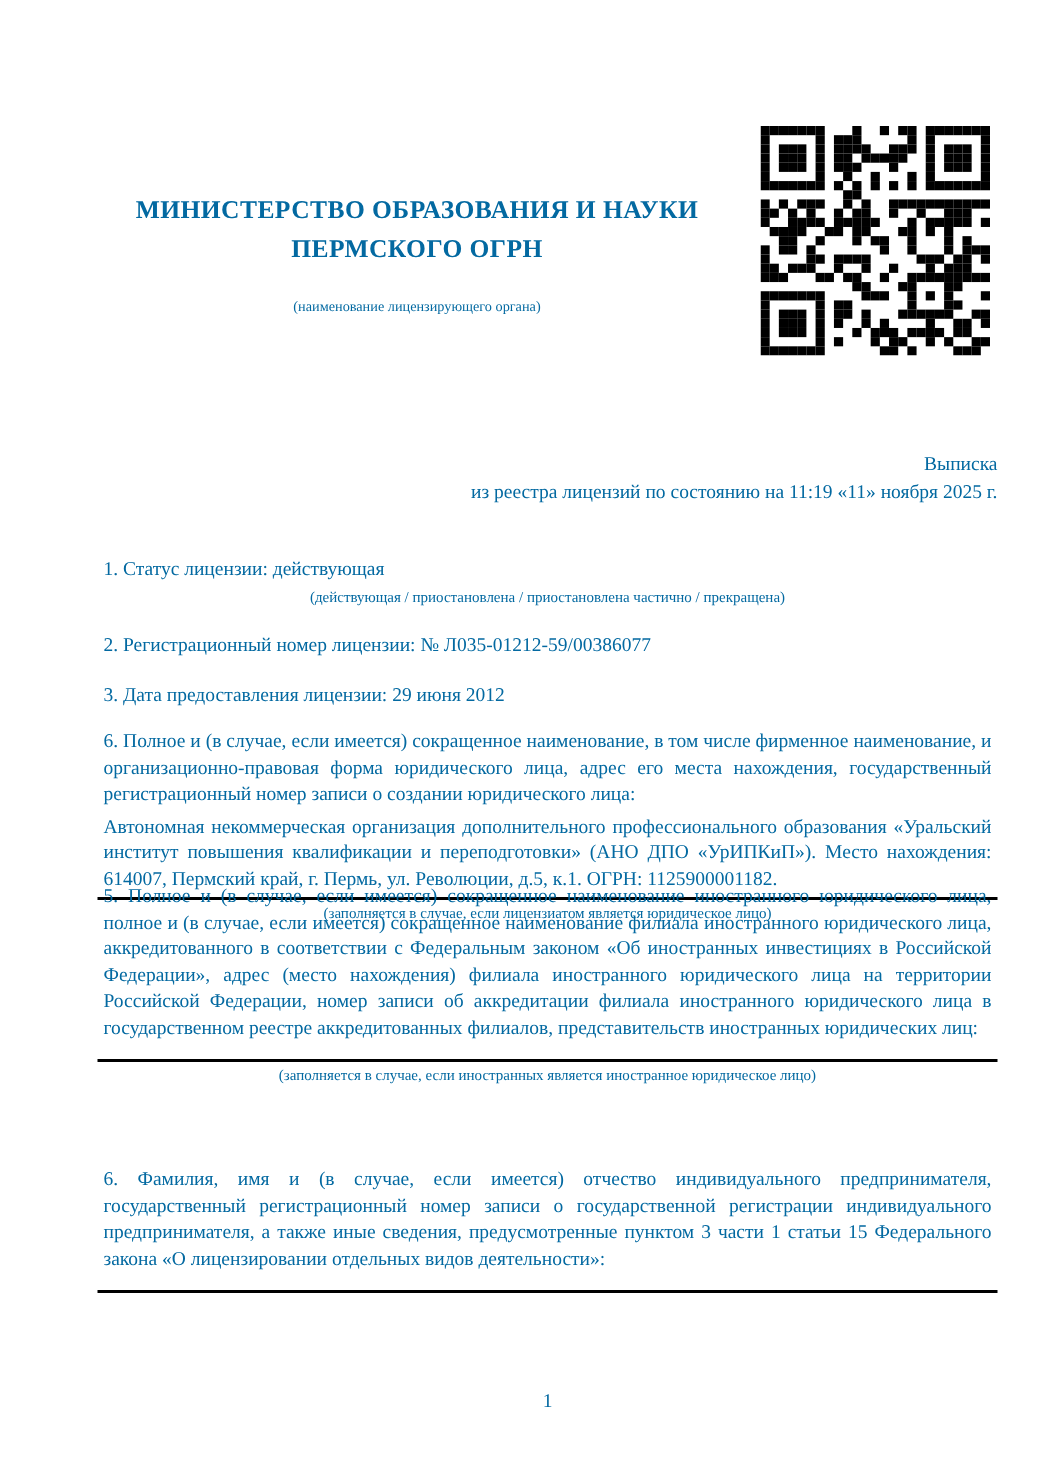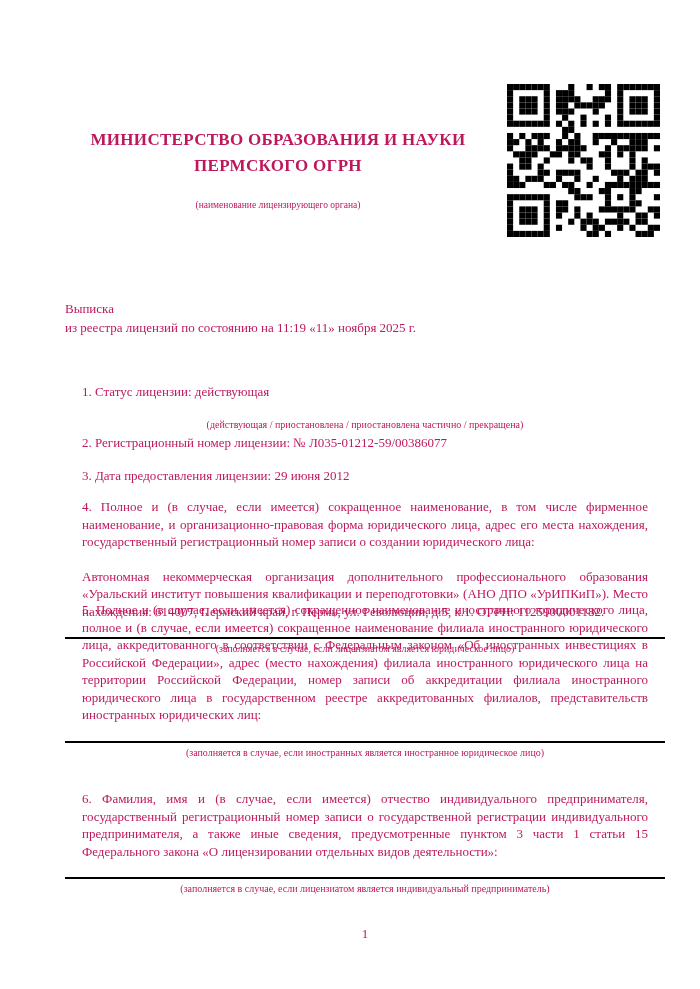--- a/index.html
+++ b/index.html
@@ -2,21 +2,21 @@
 <html lang="ru"><head>
 <meta charset="utf-8">
 <style>
   html, body { margin: 0; padding: 0; background: #ffffff; }
   .page {
     position: relative;
     width: 700px;
     height: 989px;
     background: #ffffff;
     font-family: "Liberation Serif", serif;
-    color: #be185d;
+    color: #0369a1;
     overflow: hidden;
   }
   .issuer {
     position: absolute;
     left: 65px;
     top: 127px;
     width: 426px;
     text-align: center;
   }
   .issuer-name {
@@ -37,32 +37,32 @@
     top: 84px;
     width: 153px;
     height: 153px;
   }
   .qr-box svg { display: block; }
   .heading {
     position: absolute;
     left: 65px;
     top: 300px;
     width: 600px;
-    text-align: left;
+    text-align: right;
     font-size: 13px;
     line-height: 18.5px;
   }
   .item {
     position: absolute;
     left: 65px;
     width: 600px;
     font-size: 13px;
     line-height: 17.5px;
   }
-  .item p { margin: 17px; }
+  .item p { margin: 4px; }
   .justify { text-align: justify; }
   .fill-rule {
     border: none;
     border-top: 2px solid #000000;
     margin: 2px 0 0 0;
     height: 0;
   }
   .fill-rule.gap { margin-top: 13px; }
   .small-caption {
     text-align: center;
@@ -422,34 +422,33 @@
 
   <div class="item" style="top:417px">
     <p>2. Регистрационный номер лицензии: № Л035-01212-59/00386077</p>
   </div>
 
   <div class="item" style="top:450px">
     <p>3. Дата предоставления лицензии: 29 июня 2012</p>
   </div>
 
   <div class="item" style="top:481px">
-    <p class="justify">4. Полное и (в случае, если имеется) сокращенное наименование, в том числе фирменное наименование, и организационно-правовая форма юридического лица, адрес его места нахождения, государственный регистрационный номер записи о создании юридического лица:</p>
+    <p class="justify">6. Полное и (в случае, если имеется) сокращенное наименование, в том числе фирменное наименование, и организационно-правовая форма юридического лица, адрес его места нахождения, государственный регистрационный номер записи о создании юридического лица:</p>
     <p class="justify">Автономная некоммерческая организация дополнительного профессионального образования «Уральский институт повышения квалификации и переподготовки» (АНО ДПО «УрИПКиП»). Место нахождения: 614007, Пермский край, г. Пермь, ул. Революции, д.5, к.1. ОГРН: 1125900001182.</p>
     <hr class="fill-rule">
     <div class="small-caption">(заполняется в случае, если лицензиатом является юридическое лицо)</div>
   </div>
 
   <div class="item" style="top:584px">
     <p class="justify">5. Полное и (в случае, если имеется) сокращенное наименование иностранного юридического лица, полное и (в случае, если имеется) сокращенное наименование филиала иностранного юридического лица, аккредитованного в соответствии с Федеральным законом «Об иностранных инвестициях в Российской Федерации», адрес (место нахождения) филиала иностранного юридического лица на территории Российской Федерации, номер записи об аккредитации филиала иностранного юридического лица в государственном реестре аккредитованных филиалов, представительств иностранных юридических лиц:</p>
     <hr class="fill-rule gap">
     <div class="small-caption">(заполняется в случае, если иностранных является иностранное юридическое лицо)</div>
   </div>
 
   <div class="item" style="top:773px">
     <p class="justify">6. Фамилия, имя и (в случае, если имеется) отчество индивидуального предпринимателя, государственный регистрационный номер записи о государственной регистрации индивидуального предпринимателя, а также иные сведения, предусмотренные пунктом 3 части 1 статьи 15 Федерального закона «О лицензировании отдельных видов деятельности»:</p>
     <hr class="fill-rule gap">
-    <div class="small-caption">(заполняется в случае, если лицензиатом является индивидуальный предприниматель)</div>
   </div>
 
 
   <div class="page-number">1</div>
 
 </div>
 
 </body></html>

